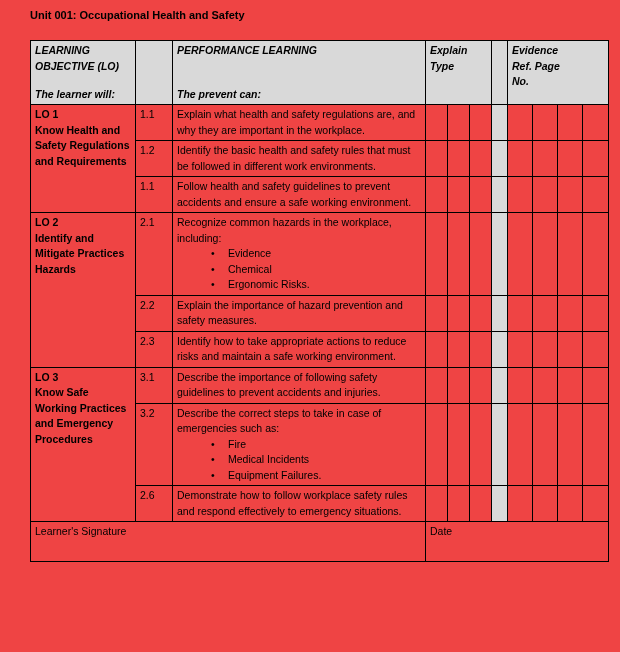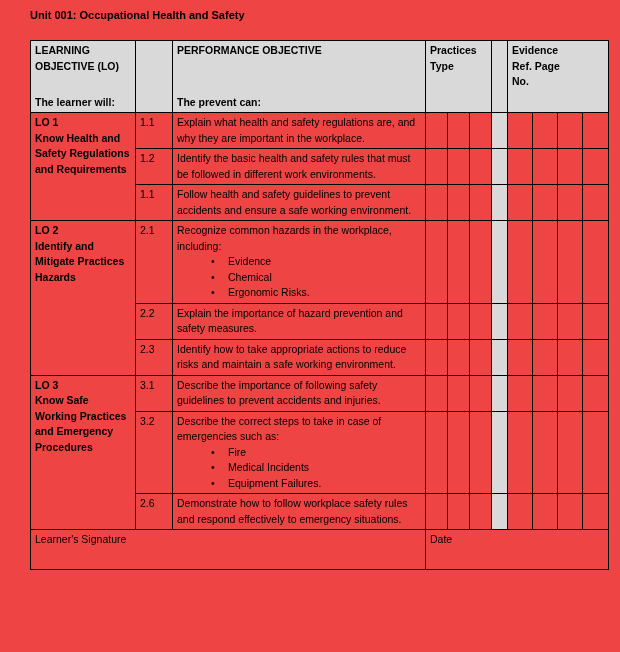--- a/index.html
+++ b/index.html
@@ -31,21 +31,22 @@
     vertical-align: top;
     font-size: 10.5px;
     line-height: 15.5px;
     padding: 2px 4px 2px 4px;
     text-align: left;
     word-wrap: break-word;
   }
   .head-cell {
     background: #d9d9d9;
     font-weight: bold;
-    height: 72px;
+    height: 64px;
+    font-style: italic;
   }
   .head-flex {
     display: flex;
     flex-direction: column;
     justify-content: space-between;
     height: 100%;
   }
   .ev-head-text { width: 58px; }
   .ev-head-text.narrow { width: 50px; }
   .lo-cell { font-weight: bold; }
@@ -84,26 +85,26 @@
         <tr>
       <th class="head-cell">
         <div class="head-flex">
           <div>LEARNING OBJECTIVE (LO)</div>
           <div>The learner will:</div>
         </div>
       </th>
       <th class="head-cell"></th>
       <th class="head-cell">
         <div class="head-flex">
-          <div>PERFORMANCE OBJECTIVE</div>
+          <div>PERFORMANCE LEARNING</div>
           <div>The prevent can:</div>
         </div>
       </th>
       <th class="head-cell" colspan="3">
-        <div class="ev-head-text">Practices Type</div>
+        <div class="ev-head-text">Explain Type</div>
       </th>
       <th class="head-cell divider-cell"></th>
       <th class="head-cell" colspan="4">
         <div class="ev-head-text narrow">Evidence Ref. Page No.</div>
       </th>
     </tr>
 
     <tr>
       <td class="lo-cell" rowspan="3">
         <div>LO 1</div>

